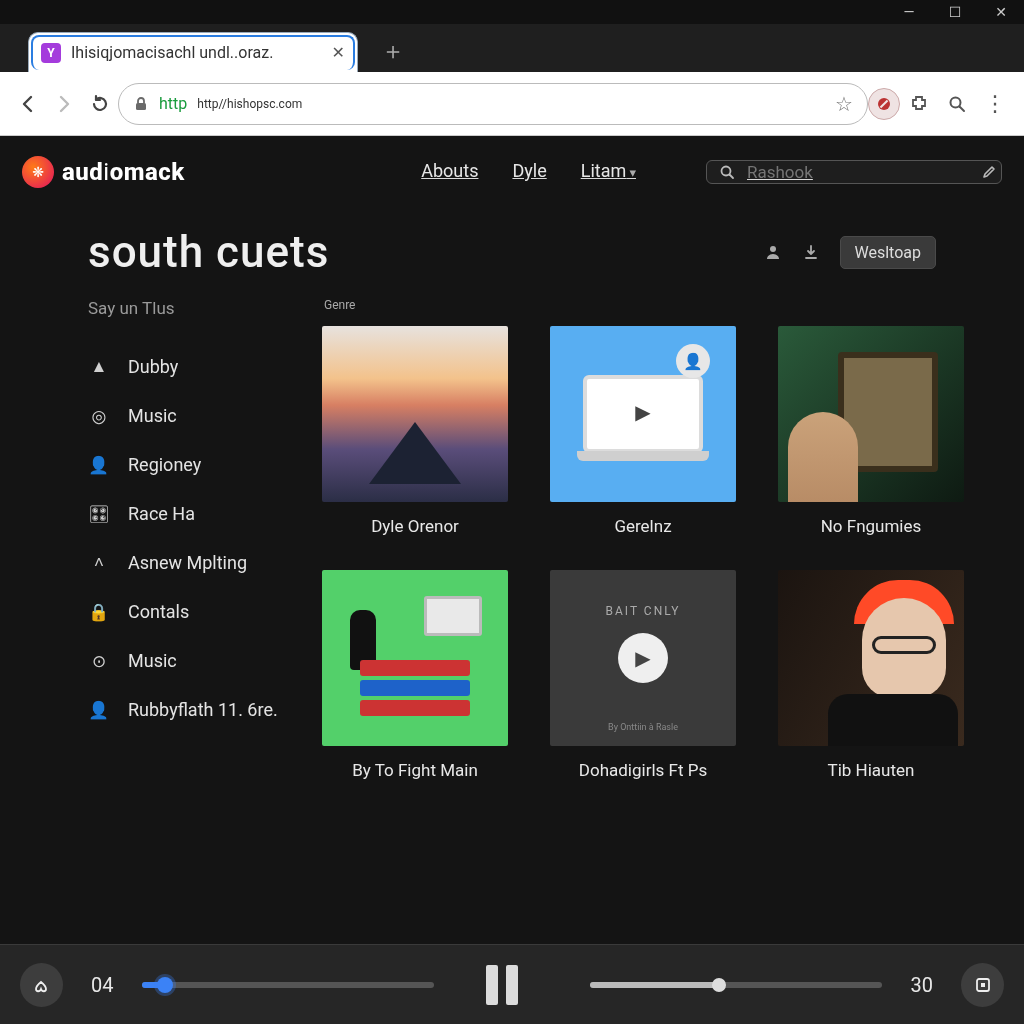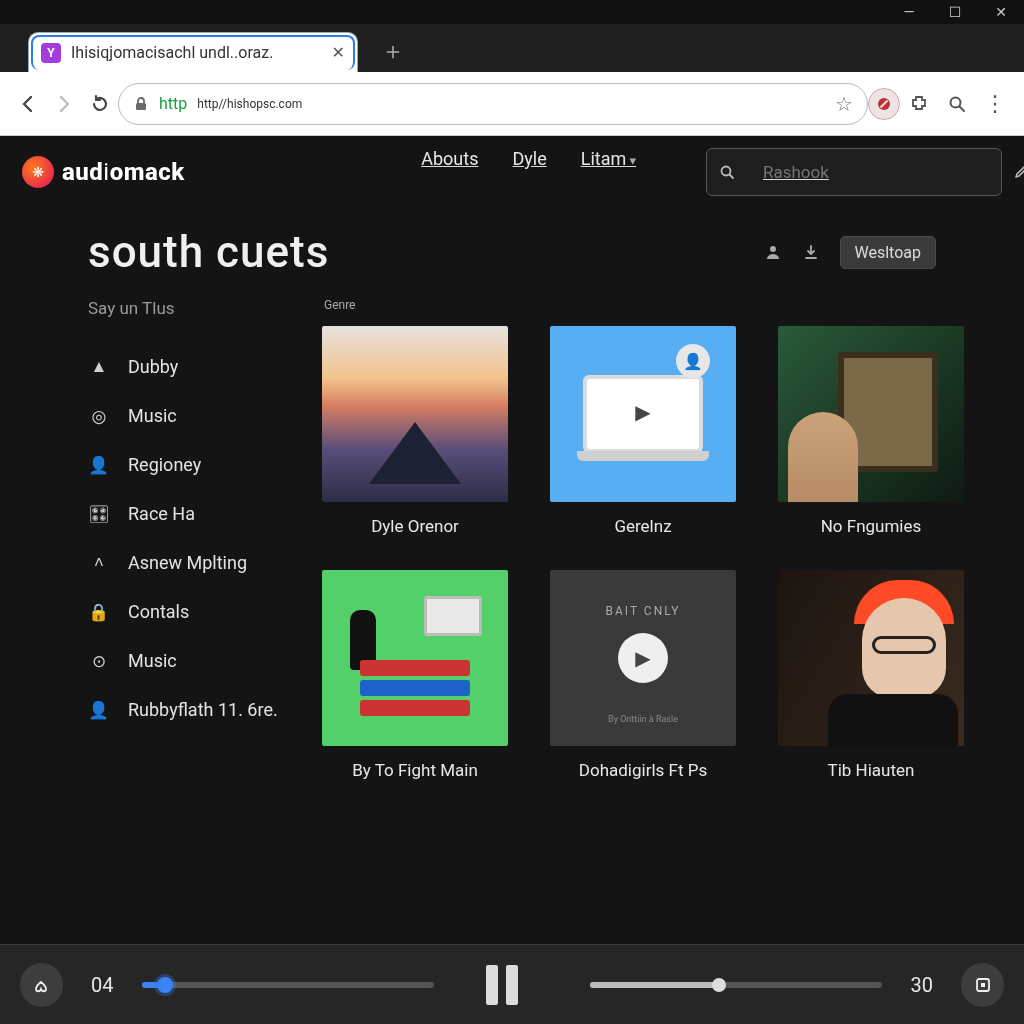--- a/index.html
+++ b/index.html
@@ -36,21 +36,21 @@
 
 .site { position:absolute; top:136px; left:0; right:0; bottom:80px; background:#141414; overflow:hidden;}
 .site-header { height:72px; display:flex; align-items:center; padding:0 22px; gap:10px;}
 .logo { display:flex; align-items:center; gap:8px;}
 .logo-mark { width:32px; height:32px; border-radius:50%; background: radial-gradient(circle at 35% 35%, #ff7a18, #e0115f); display:flex; align-items:center; justify-content:center; color:#fff; font-size:14px;}
 .logo-text { font-size:24px; font-weight:700; color:#fff; letter-spacing:0.5px;}
 .logo-text .thin { font-weight:400; }
 .top-nav { margin-left:auto; display:flex; align-items:flex-start; gap:34px; color:#d9d9d9; font-size:18px;text-decoration:underline;}
 .top-nav .nav-item { cursor:pointer; color:#e6e6e6;}
 .top-nav .nav-item.dd::after { content:" ▾"; font-size:13px; color:#aaa;}
-.search-box { margin-left:36px; width:296px; height:48px; border:1px solid #555; border-radius:6px; background:#1e1e1e; display:flex; align-items:center; padding:0 12px; gap:28px;}
+.search-box { margin-left:36px; width:296px; height:24px; border:1px solid #555; border-radius:6px; background:#1e1e1e; display:flex; align-items:center; padding:0 12px; gap:12px;}
 .search-box input { flex:1; background:transparent; border:none; outline:none; color:#ccc; font-size:17px;}
 .search-box .mag { color:#bbb; font-size:16px;}
 .search-box .pen { color:#bbb; font-size:16px; cursor:pointer;}
 
 .page-title-row { display:flex; align-items:center; padding: 18px 88px 10px; }
 .page-title { font-size:44px; font-weight:500; color:#efefef; letter-spacing:1px;}
 .title-actions { margin-left:auto; display:flex; align-items:center; gap:20px;}
 .title-actions .ico { color:#aaa; font-size:18px; cursor:pointer;}
 .pill-btn { background:#3a3a3a; color:#ddd; font-size:16px; padding:6px 14px; border-radius:5px; cursor:pointer; border:1px solid #4a4a4a;}
 
@@ -82,21 +82,21 @@
 .t3 .p1{background:#c33;}
 .t3 .p2{background:#1e62c9;}
 .t3 .p3{background:#c33;}
 .t3 .mon{position:absolute; top:26px; right:26px; width:58px; height:40px; background:#e9e9e9; border:3px solid #bbb; border-radius:3px;}
 .t3 .man{position:absolute; left:28px; top:40px; width:26px; height:60px; background:#111; border-radius:10px 10px 4px 4px;}
 .t4 { background:linear-gradient(135deg,#2a5a3a,#0e1a12);}
 .t4 .hand{position:absolute; bottom:0; left:10px; width:70px; height:90px; background:linear-gradient(#caa27a,#b88c66); border-radius:40px 40px 0 0;}
 .t4 .frame{position:absolute; top:26px; right:26px; width:100px; height:120px; background:#7a6a4a; border:6px solid #3a2f1c; border-radius:4px;}
 .t5 { background:#3a3a3a; position:relative;}
 .t5 .txt1{position:absolute; top:34px; width:100%; text-align:center; color:#aaa; font-size:12px; letter-spacing:2px;}
-.t5 .txt2{position:absolute; bottom:22px; width:100%; text-align:center; color:#888; font-size:9px;}
+.t5 .txt2{position:absolute; bottom:14px; width:100%; text-align:center; color:#888; font-size:9px;}
 .t5 .play-overlay{background:#efefef;}
 .t6 { background:linear-gradient(120deg,#1b1410,#3a2a1e);}
 .t6 .face{position:absolute; right:18px; top:28px; width:84px; height:100px; background:#e6c7ad; border-radius:42px 42px 30px 30px;}
 .t6 .hair{position:absolute; right:10px; top:10px; width:100px; height:44px; background:#ff4a27; border-radius:50px 50px 0 0;}
 .t6 .glasses{position:absolute; right:28px; top:66px; width:64px; height:18px; border:3px solid #222; border-radius:9px; background:transparent;}
 .t6 .jacket{position:absolute; right:6px; bottom:0; width:130px; height:52px; background:#111; border-radius:20px 20px 0 0;}
 
 
 .player { position:absolute; left:0; right:0; bottom:0; height:80px; background:#262626; border-top:1px solid #3a3a3a; display:flex; align-items:center; padding:0 20px; gap:20px;}
 .pb-btn { width:44px; height:44px; border-radius:50%; background:#3d3d3d; color:#eee; display:flex; align-items:center; justify-content:center; font-size:18px; cursor:pointer;}

